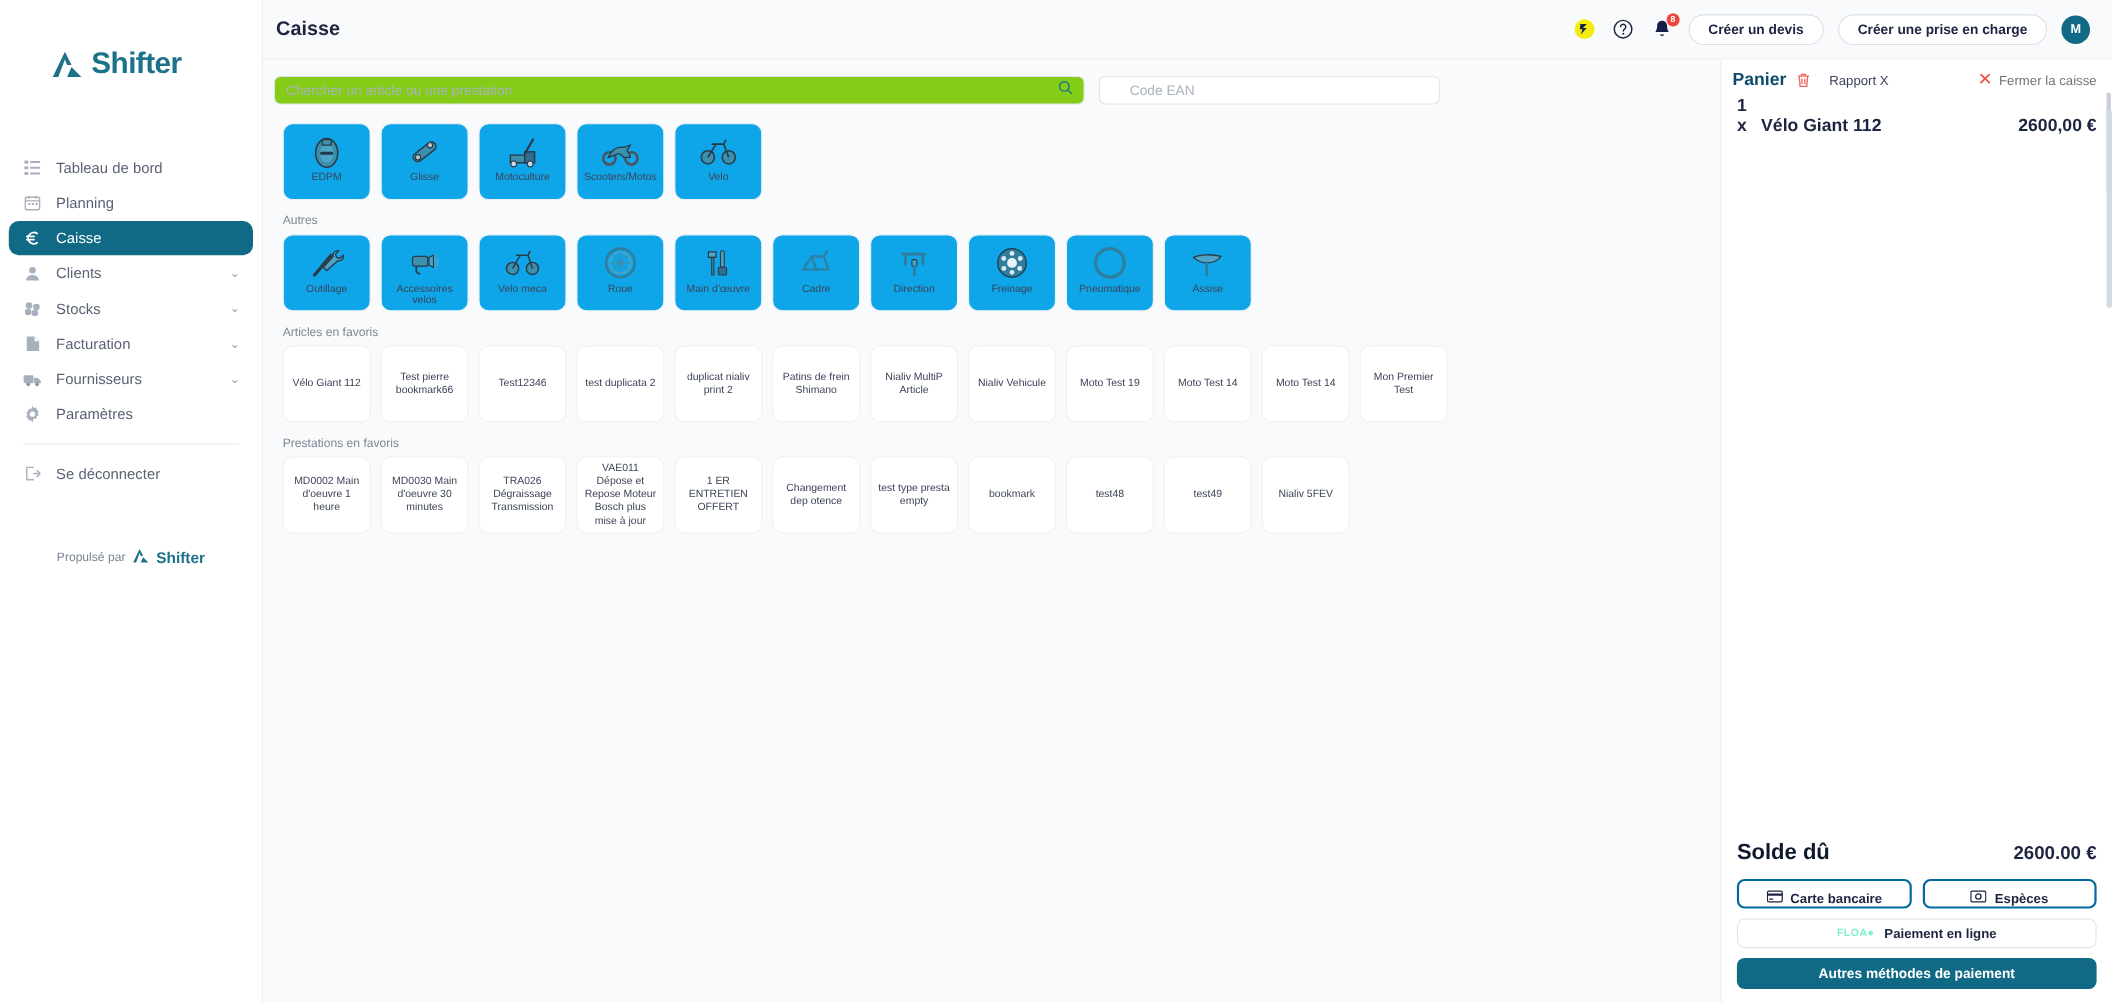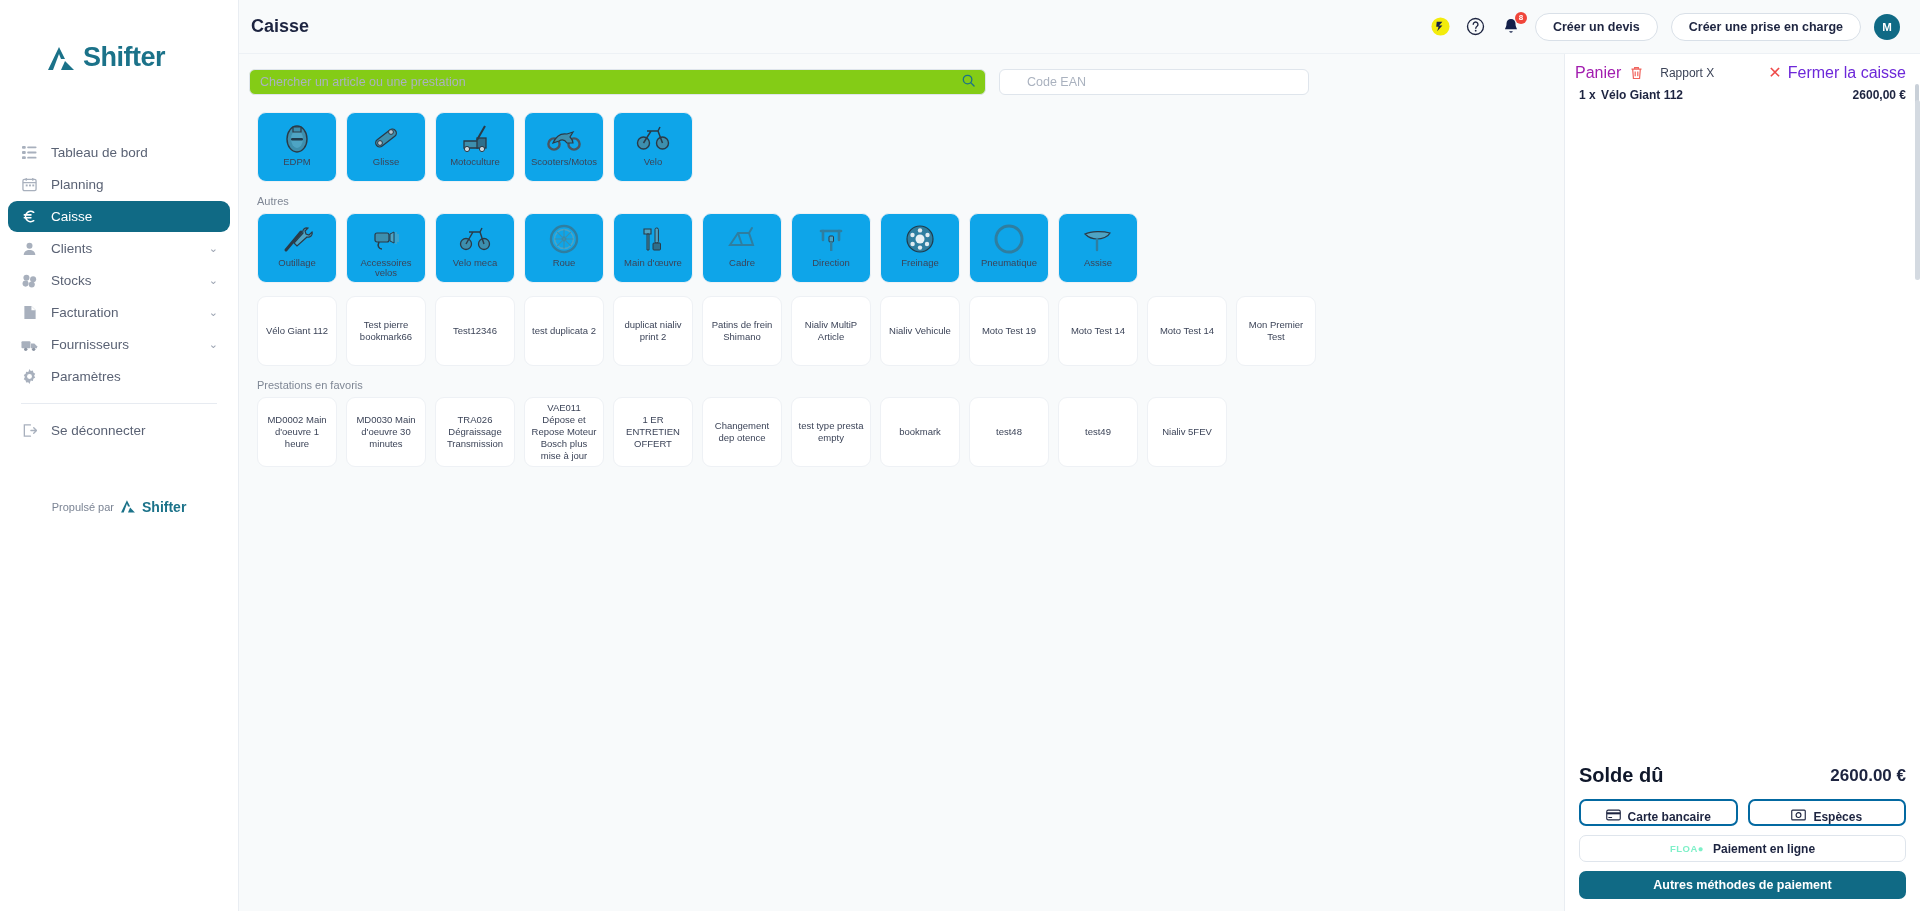--- a/index.html
+++ b/index.html
@@ -109,30 +109,30 @@
   }
 
   
   .cart {
     width: 356px; min-width: 356px; background: #fff; border-left: 1px solid #e9edf2;
     display: flex; flex-direction: column; position: relative;
   }
   .cart-head {
     display: flex; align-items: center; gap: 9px; padding: 10px 14px 4px 10px;
   }
-  .cart-title { font-size: 16px; font-weight: 400; color: #a21caf; }
+  .cart-title { font-size: 16px; font-weight: 700; color: #0c4a6e; }
   .trash-ico { cursor: pointer; display:flex; }
   .rapport { font-size: 12px; color: #3c4458; margin-left: 8px; cursor: pointer; }
   .cart-close { margin-left: auto; display: flex; align-items: center; gap: 6px; cursor: pointer; }
   .cart-close .x { color: #ef4a49; font-size: 16px; line-height: 1; font-weight: 400; }
-  .cart-close .lbl { font-size: 16px; color: #6d28d9; }
+  .cart-close .lbl { font-size: 12px; color: #737373; }
 
   .cart-line {
     display: flex; align-items: flex-end; padding: 2px 14px 0 14px;
-    font-size: 12px; color: #1d2440; font-weight: 700;
+    font-size: 16px; color: #1d2440; font-weight: 700;
   }
   .cart-line .qty { width: 22px; }
   .cart-line .nm { flex: 1; }
   .cart-line .pr { font-weight: 700; }
 
   .cart-body { flex: 1; min-height: 0; }
 
   .cart-foot { padding: 0 14px 12px 14px; }
   .solde {
     display: flex; align-items: center; justify-content: space-between;
@@ -512,20 +512,21 @@
             <span class="glyph">
               <svg width="34" height="32" viewBox="0 0 34 32">
                 <path d="M4 11c6-3 18-3 25-1-2 4-8 6-13 6-4 0-9-2-12-5z" fill="#4ea4c4" stroke="#2a3a47" stroke-width="1.2"></path>
                 <path d="M16 16v11" stroke="#2f7ea0" stroke-width="2.4" stroke-linecap="round"></path>
               </svg>
             </span>
             <span class="cap">Assise</span>
           </div>
         </div>
 
+        <div class="section-label">Articles en favoris</div>
         <div class="txt-row">
           <div class="txt-tile">Vélo Giant 112</div>
           <div class="txt-tile">Test pierre bookmark66</div>
           <div class="txt-tile">Test12346</div>
           <div class="txt-tile">test duplicata 2</div>
           <div class="txt-tile">duplicat nialiv print 2</div>
           <div class="txt-tile">Patins de frein Shimano</div>
           <div class="txt-tile">Nialiv MultiP Article</div>
           <div class="txt-tile">Nialiv Vehicule</div>
           <div class="txt-tile">Moto Test 19</div>

